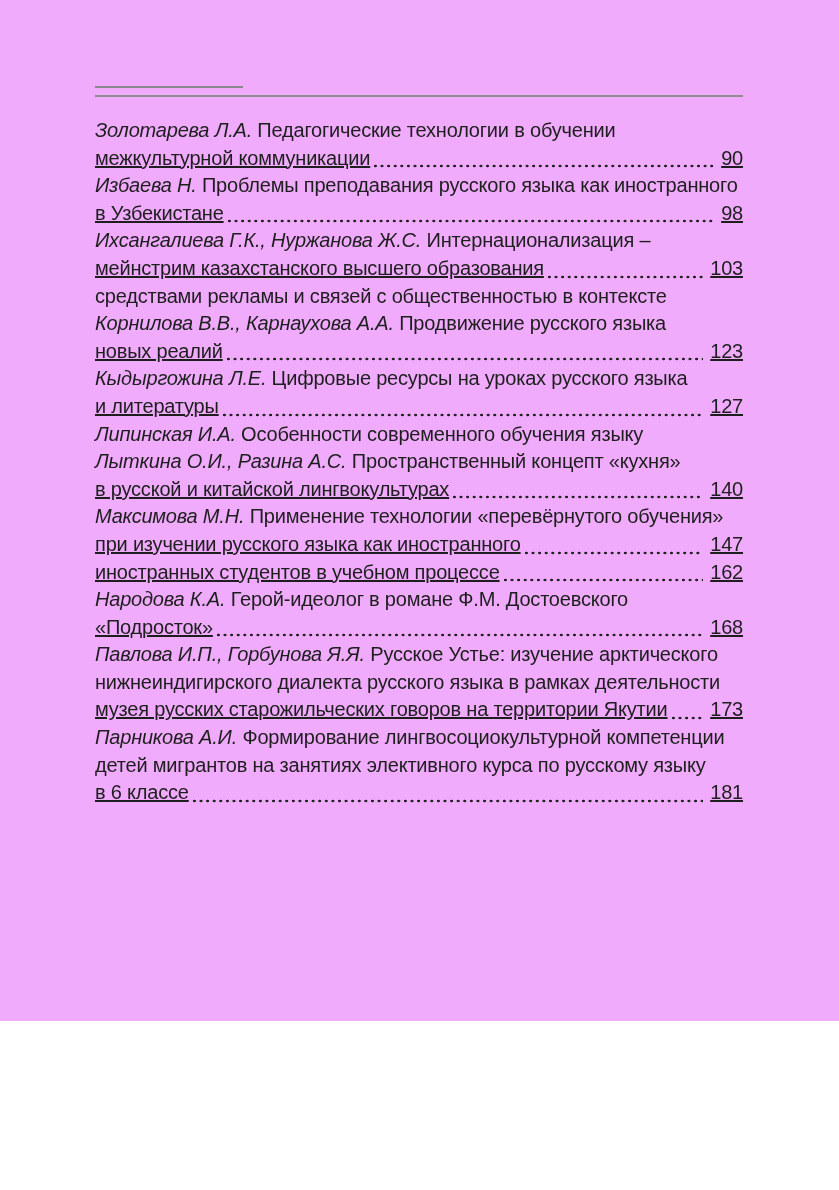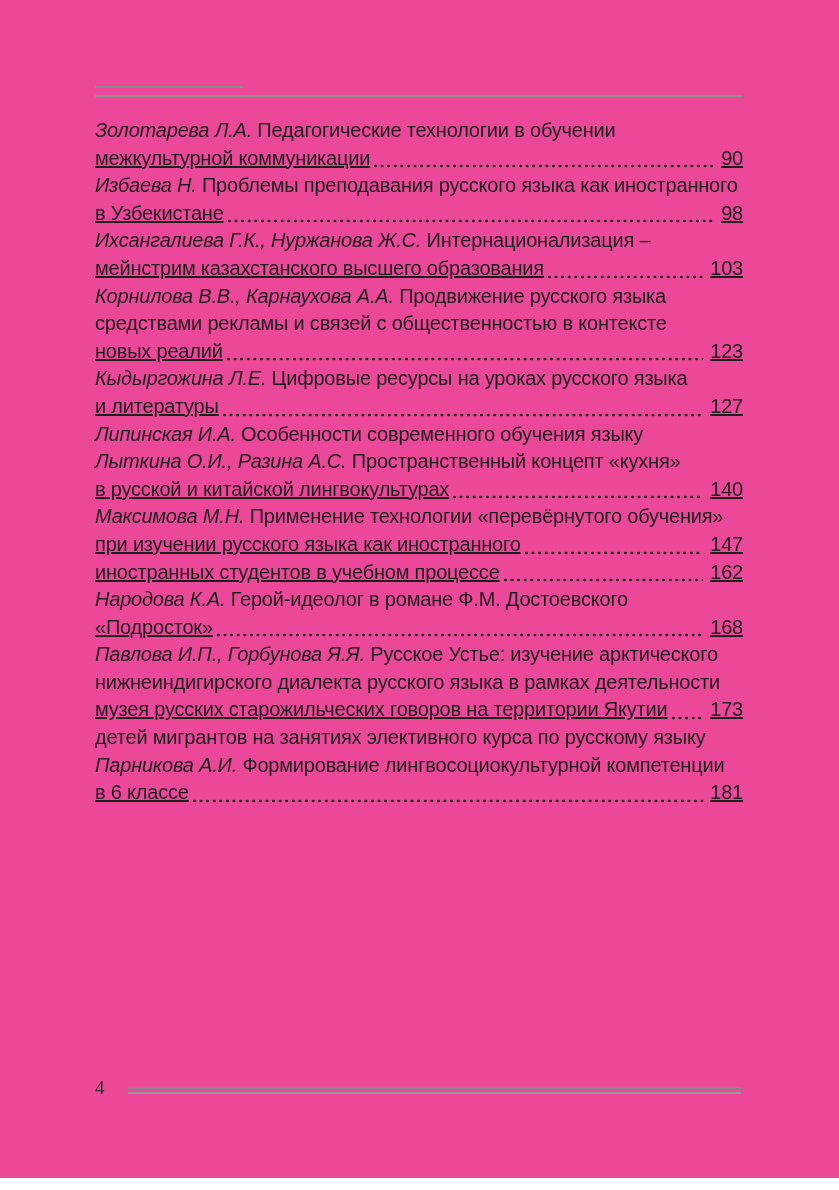--- a/index.html
+++ b/index.html
@@ -4,22 +4,22 @@
 <style>
   html, body {
     margin: 0;
     padding: 0;
     background: #ffffff;
     font-family: "Liberation Sans", "DejaVu Sans", sans-serif;
   }
   .page {
     position: relative;
     width: 839px;
-    height: 1178px;
-    background: #ec4899;
+    height: 1021px;
+    background: #f0abfc;
     overflow: hidden;
   }
   
   .header-rules {
     position: absolute;
     left: 95px;
     top: 86px;
     width: 648px;
   }
   .rule-short {
@@ -121,22 +121,22 @@
       </div>
       <div>
         <div class="line"><span class="txt"><span class="seg seg-i">Ихсангалиева Г.К., Нуржанова Ж.С.</span><span class="seg"> Интернационализация –</span></span></div>
         <div class="line lastline">
           <span class="txt"><span class="seg">мейнстрим казахстанского высшего образования </span></span>
           <span class="leader"></span>
           <span class="pnum">103</span>
         </div>
       </div>
       <div>
+        <div class="line"><span class="txt"><span class="seg">средствами рекламы и связей с общественностью в контексте</span></span></div>
         <div class="line"><span class="txt"><span class="seg seg-i">Корнилова В.В., Карнаухова А.А.</span><span class="seg"> Продвижение русского языка</span></span></div>
-        <div class="line"><span class="txt"><span class="seg">средствами рекламы и связей с общественностью в контексте</span></span></div>
         <div class="line lastline">
           <span class="txt"><span class="seg">новых реалий </span></span>
           <span class="leader"></span>
           <span class="pnum">123</span>
         </div>
       </div>
       <div>
         <div class="line"><span class="txt"><span class="seg seg-i">Кыдыргожина Л.Е.</span><span class="seg"> Цифровые ресурсы на уроках русского языка</span></span></div>
         <div class="line lastline">
           <span class="txt"><span class="seg">и литературы </span></span>
@@ -181,22 +181,22 @@
       <div>
         <div class="line"><span class="txt"><span class="seg seg-i">Павлова И.П., Горбунова Я.Я.</span><span class="seg"> Русское Устье: изучение арктического</span></span></div>
         <div class="line"><span class="txt"><span class="seg">нижнеиндигирского диалекта русского языка в рамках деятельности</span></span></div>
         <div class="line lastline">
           <span class="txt"><span class="seg">музея русских старожильческих говоров на территории Якутии </span></span>
           <span class="leader"></span>
           <span class="pnum">173</span>
         </div>
       </div>
       <div>
+        <div class="line"><span class="txt"><span class="seg seg-i">Парникова А.И.</span><span class="seg"> Формирование лингвосоциокультурной компетенции</span></span></div>
         <div class="line"><span class="txt"><span class="seg">детей мигрантов на занятиях элективного курса по русскому языку</span></span></div>
-        <div class="line"><span class="txt"><span class="seg seg-i">Парникова А.И.</span><span class="seg"> Формирование лингвосоциокультурной компетенции</span></span></div>
         <div class="line lastline">
           <span class="txt"><span class="seg">в 6 классе </span></span>
           <span class="leader"></span>
           <span class="pnum">181</span>
         </div>
       </div>
     </div>
 
   <div class="footer-pagenum">4</div>
 

